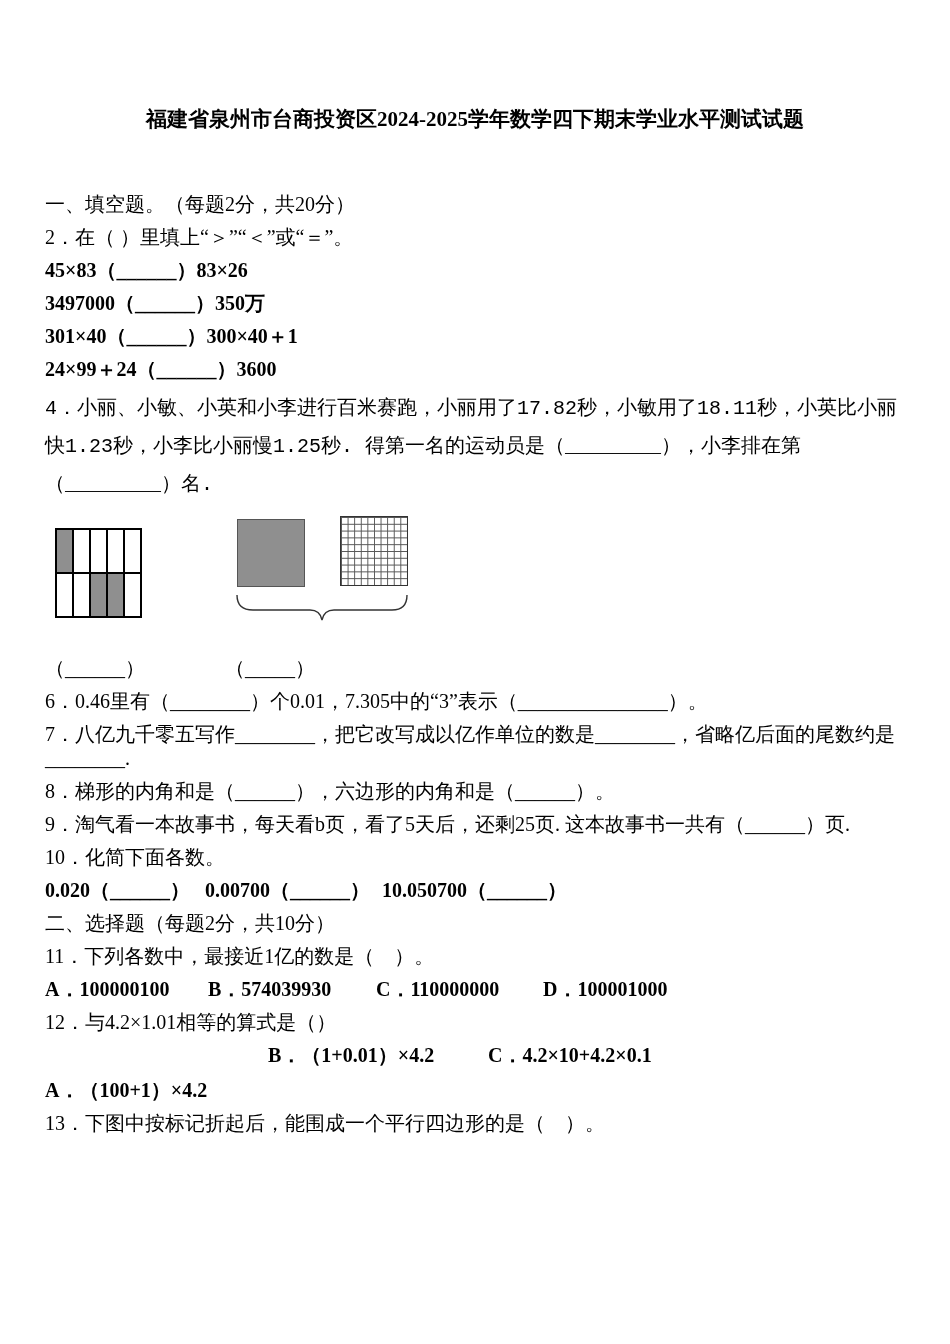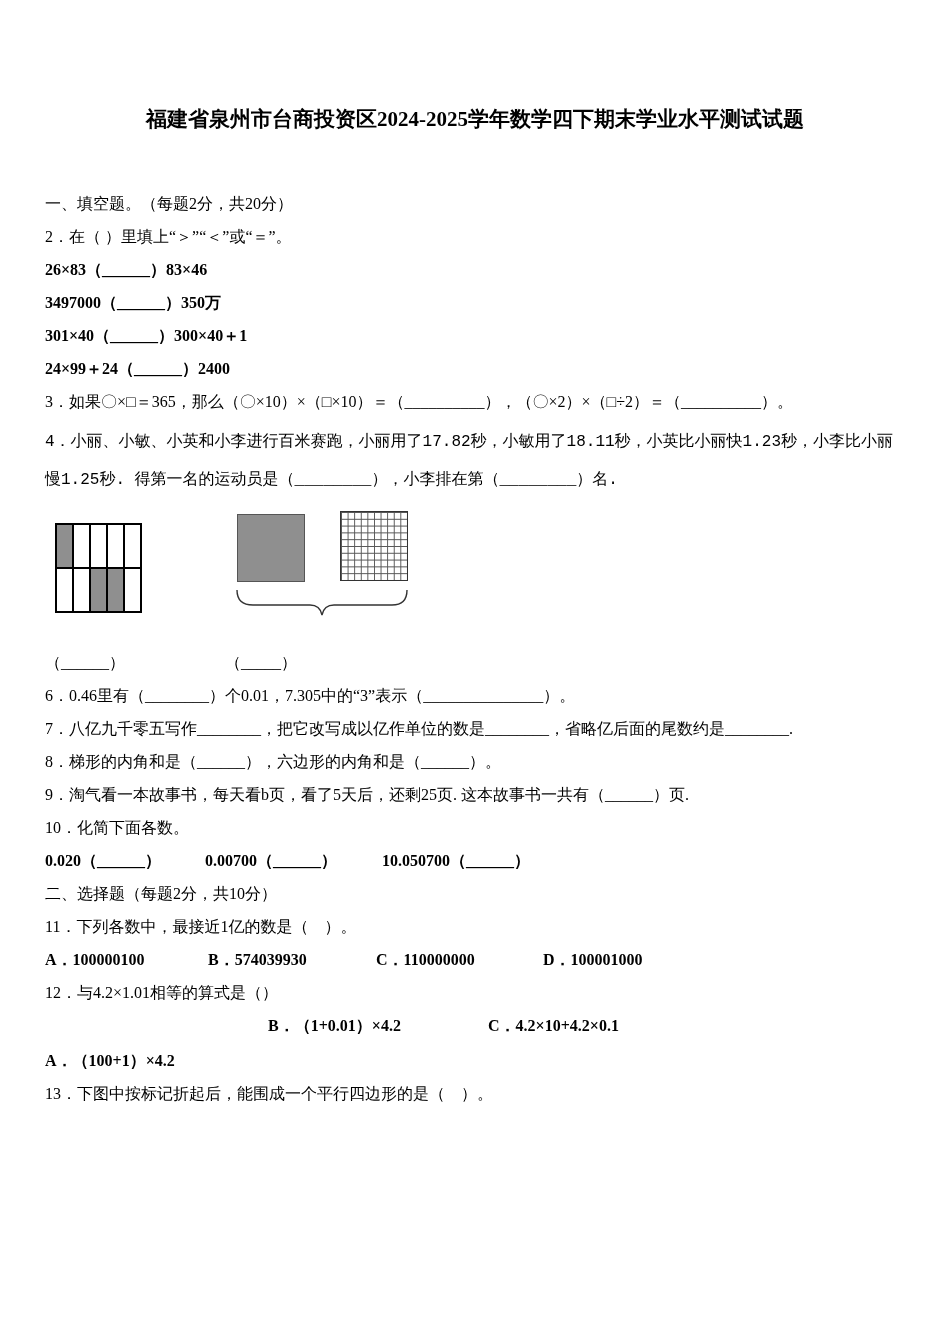--- a/index.html
+++ b/index.html
@@ -15,21 +15,21 @@
     overflow:hidden;
   }
   .title{
     font-size:21px;
     font-weight:bold;
     text-align:center;
     line-height:26px;
     margin:0 0 60px 0;
   }
   .line{
-    font-size:16px;
+    font-size:20px;
     line-height:24px;
     margin:0 0 9px 0;
     white-space:normal;
   }
   .line.wide{line-height:38px;margin-bottom:2px;font-family:Liberation Mono, monospace;}
   .b{font-weight:bold;}
   .row span{display:inline-block;vertical-align:top;}
   .q10-row span:nth-child(1){width:160px;}
   .q10-row span:nth-child(2){width:177px;}
   .opts11 span:nth-child(1){width:163px;}
@@ -75,25 +75,24 @@
 </style>
 </head>
 <body>
 
 <div class="page">
 
   <h1 class="title">福建省泉州市台商投资区2024-2025学年数学四下期末学业水平测试试题</h1>
 
   <p class="line">一、填空题。（每题2分，共20分）</p>
   <p class="line">2．在（ ）里填上“＞”“＜”或“＝”。</p>
-  <p class="line b">26×83（______）83×46</p>
+  <p class="line b">45×83（______）83×26</p>
   <p class="line b">3497000（______）350万</p>
   <p class="line b">301×40（______）300×40＋1</p>
-  <p class="line b">24×99＋24（______）2400</p>
-  <p class="line">3．如果〇×□＝365，那么（〇×10）×（□×10）＝（__________），（〇×2）×（□÷2）＝（__________）。</p>
+  <p class="line b">24×99＋24（______）3600</p>
   <p class="line wide">4．小丽、小敏、小英和小李进行百米赛跑，小丽用了17.82秒，小敏用了18.11秒，小英比小丽快1.23秒，小李比小丽慢1.25秒. 得第一名的运动员是（________），小李排在第（________）名.</p>
 
   <div class="figures-area">
     <div class="rect-grid">
         <div class="cell shaded"></div>
         <div class="cell"></div>
         <div class="cell"></div>
         <div class="cell"></div>
         <div class="cell"></div>
         <div class="cell"></div>

